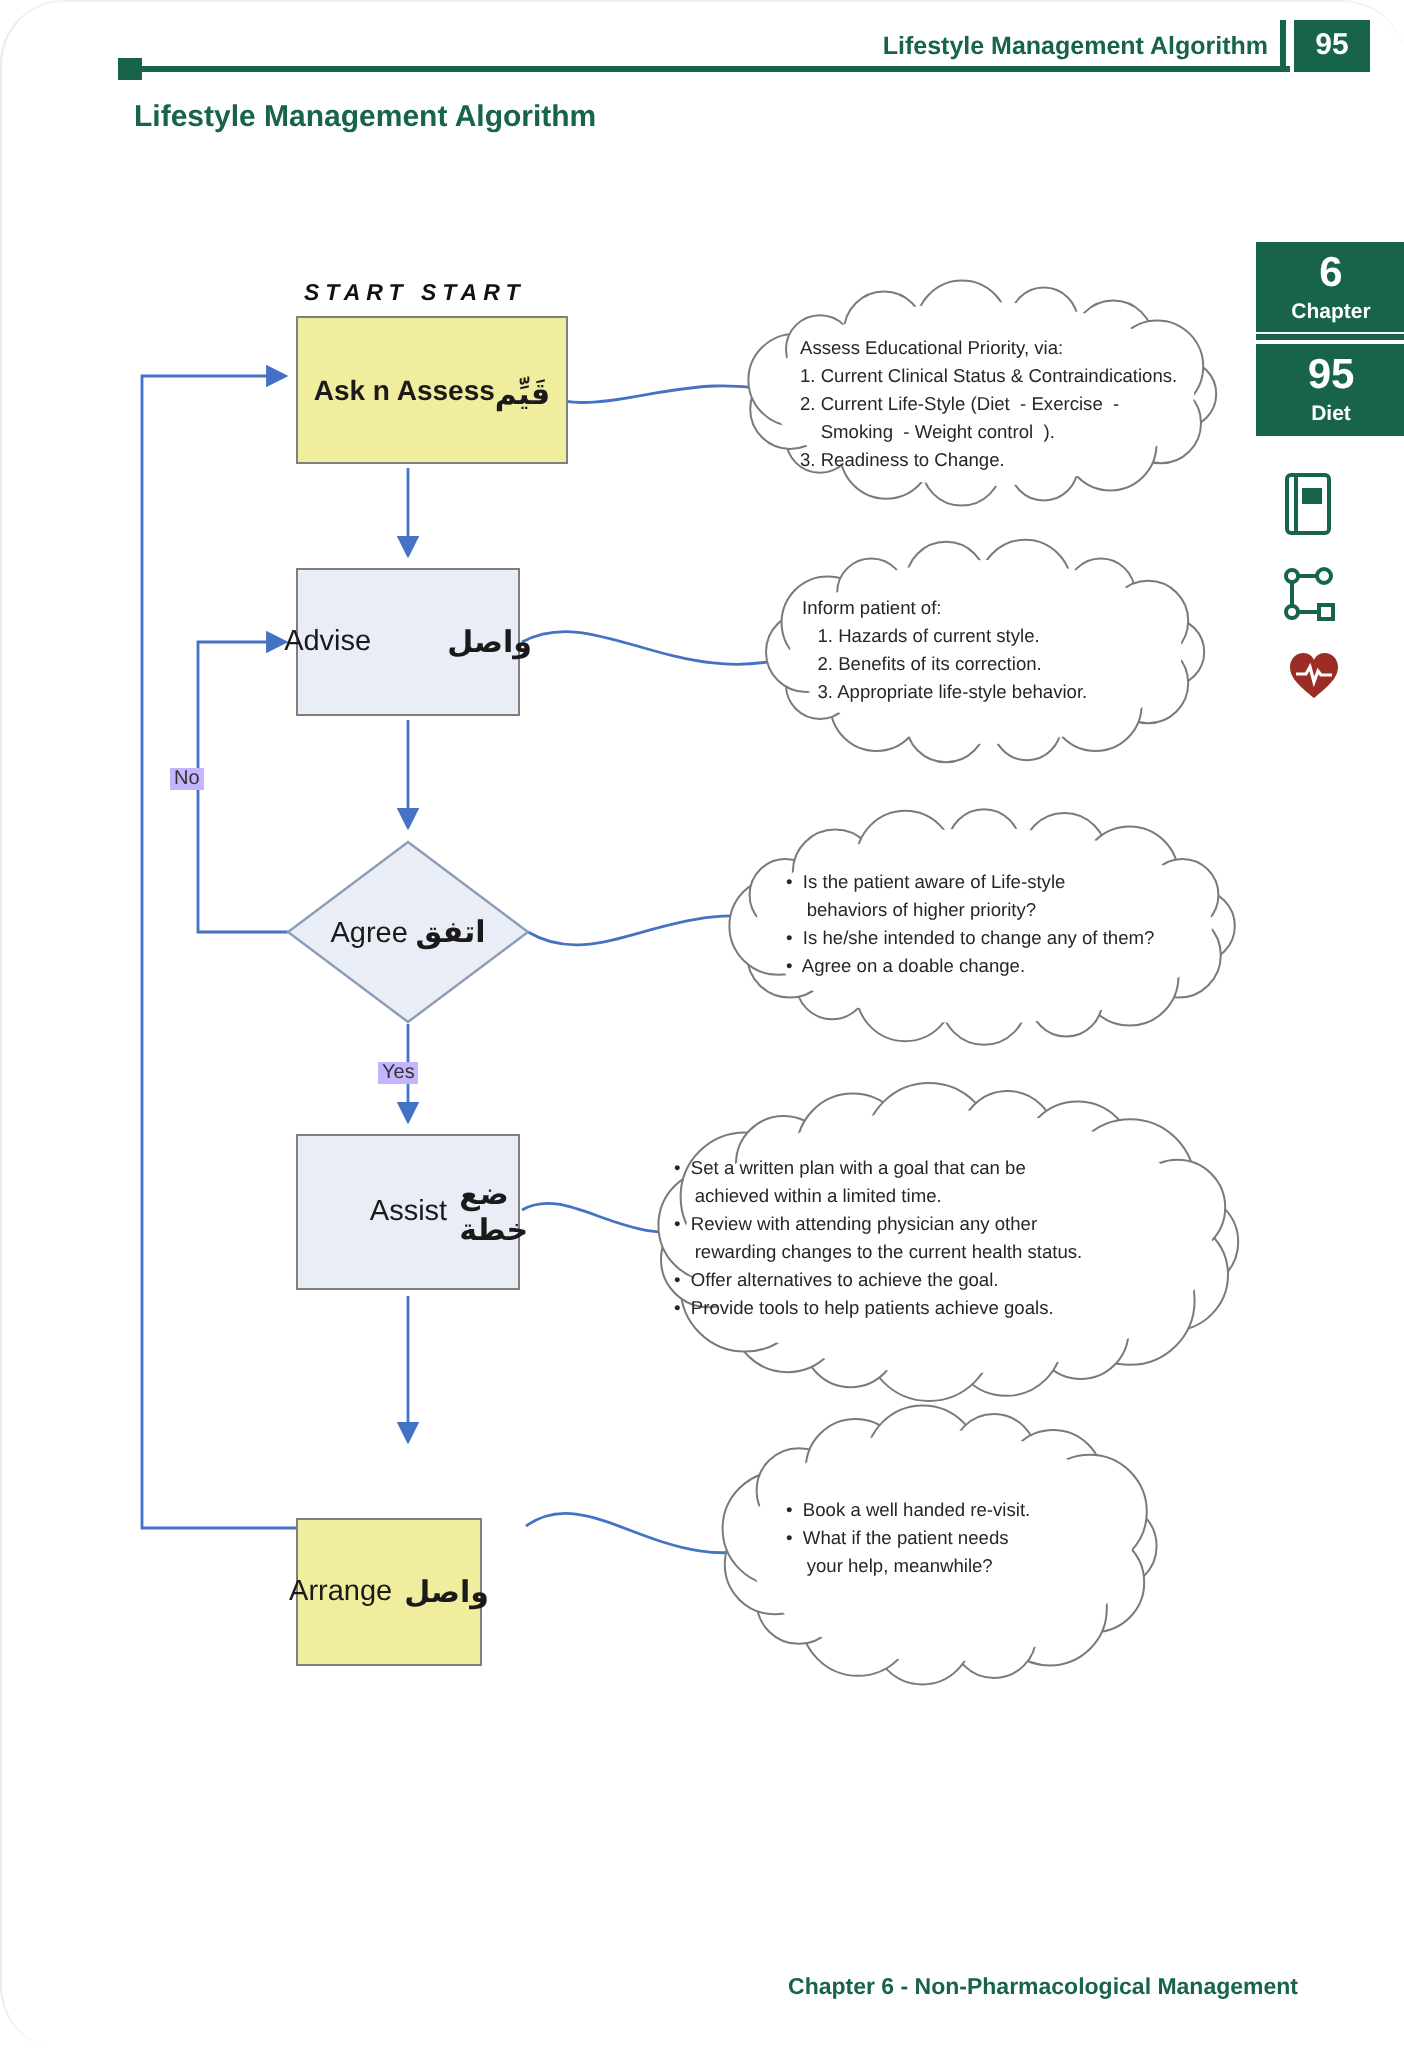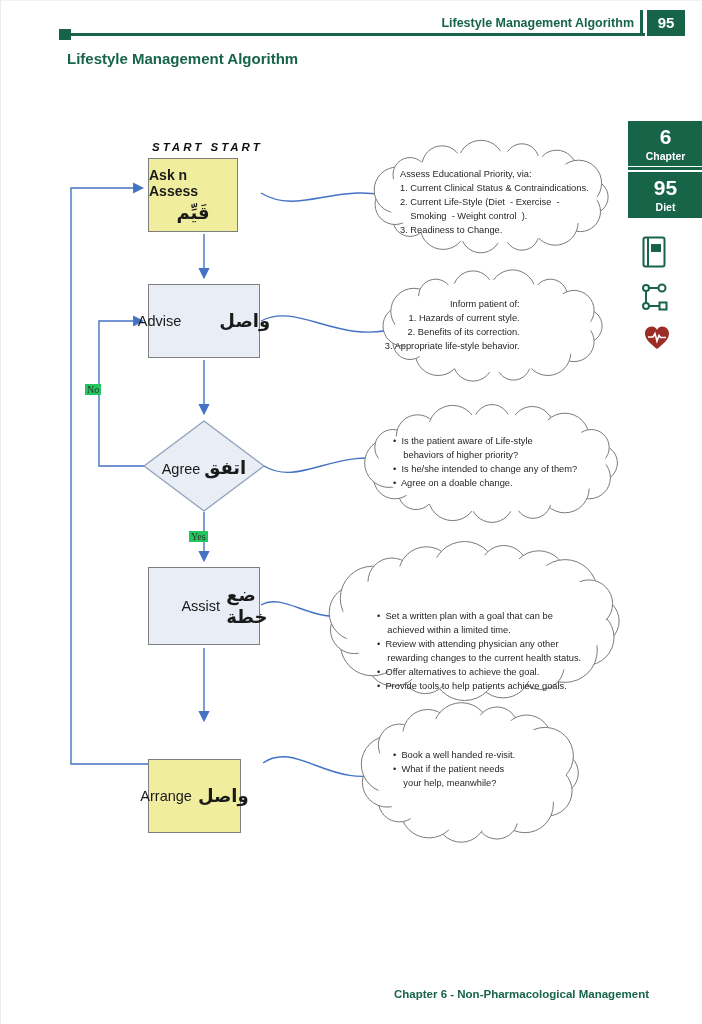--- a/index.html
+++ b/index.html
@@ -1,58 +1,58 @@
 <!DOCTYPE html>
 <html><head>
 <meta charset="utf-8">
 <style>
   html,body{margin:0;padding:0;background:#fff;}
   .page{
     position:relative;width:702px;height:1024px;background:#ffffff;
     font-family:"Liberation Sans","DejaVu Sans",sans-serif;
-    overflow:hidden;border-left:1px solid #ececec;border-top:1px solid #f2f2f2;
+    overflow:hidden;border-left:1px solid #ececec;border-top:1px solid #f2f2f2;border-radius:32px;
   }
   
   .running-head{position:absolute;top:8px;right:18px;height:27px;display:flex;align-items:center;}
   .rh-title{color:#176449;font-weight:bold;font-size:12.5px;margin-right:6px;white-space:nowrap;}
   .rh-vbar{width:3px;height:26px;background:#176449;margin-right:4px;}
   .rh-pagebox{min-width:38px;height:26px;background:#176449;color:#fff;font-weight:bold;font-size:15px;
     display:flex;align-items:center;justify-content:center;}
   .head-rule{position:absolute;left:62px;top:32px;width:582px;height:3px;background:#176449;}
   .head-rule-cap{position:absolute;left:-4px;top:-4px;width:12px;height:11px;background:#176449;display:block;}
   .page-title{position:absolute;left:66px;top:49px;font-size:15px;font-weight:bold;color:#176449;}
   .page-subtitle{position:absolute;left:90px;top:87px;font-size:13.5px;font-weight:bold;color:#1f3864;}
   
   #flow-svg{position:absolute;left:0;top:0;}
   .cloud-bump{fill:#ffffff;stroke:#7a7a7a;stroke-width:1;}
   .cloud-inner{fill:#ffffff;stroke:none;}
   
   .start-here{position:absolute;left:151px;top:140px;font-size:11.5px;font-weight:bold;font-style:italic;
     letter-spacing:3px;color:#111;}
   .node{position:absolute;border:1px solid #7f7f7f;display:flex;align-items:center;justify-content:center;
     color:#1a1a1a;box-sizing:border-box;}
-  .n-ask{left:147px;top:157px;width:90px;height:74px;background:#f1ed9e;flex-direction:column;}
+  .n-ask{left:147px;top:157px;width:136px;height:74px;background:#f1ed9e;flex-direction:row;}
   .n-advise{left:147px;top:283px;width:112px;height:74px;background:#e9edf5;gap:32px;}
   .n-assist{left:147px;top:566px;width:112px;height:78px;background:#e9edf5;padding-left:41px;}
   .n-arrange{left:147px;top:726px;width:93px;height:74px;background:#f1ed9e;margin-top:32px;}
   .node-en-b{font-size:14px;font-weight:bold;}
   .node-en{font-size:14.5px;font-weight:400;}
-  .node-ar{font-size:18px;font-weight:bold;}
+  .node-ar{font-size:15px;font-weight:bold;}
   .node .node-ar.inline{margin-left:6px;font-weight:600;}
   .n-ask .node-ar{margin-top:3px;}
   .diamond-label{position:absolute;left:143px;top:456px;width:120px;text-align:center;font-size:13.5px;color:#1a1a1a;}
-  .branch-label{position:absolute;font-size:10px;color:#333;background:#22c55e;padding:0 2px;font-family:Liberation Serif, serif;}
+  .branch-label{position:absolute;font-size:10px;color:#333;background:#c4b5fd;padding:0 2px;}
   .no-pos{left:84px;top:383px;}
   .yes-pos{left:188px;top:530px;}
   
   .cloud-text{position:absolute;font-size:9.3px;line-height:14px;color:#262626;white-space:pre;}
   .ct1{left:399px;top:166px;}
-  .ct2{left:376px;top:296px;text-align:right;}
+  .ct2{left:400px;top:296px;}
   .ct3{left:392px;top:433px;}
-  .ct4{left:376px;top:576px;margin-top:32px;}
+  .ct4{left:336px;top:576px;}
   .ct5{left:392px;top:747px;}
   
   .side-box{position:absolute;left:627px;width:75px;background:#176449;color:#fff;text-align:center;}
   .sb-chap{top:120px;height:45px;}
   .sb-page{top:171px;height:46px;}
   .side-num{font-size:21px;font-weight:bold;line-height:25px;margin-top:3px;}
   .side-lab{font-size:10.5px;font-weight:bold;line-height:14px;}
   .side-divider{position:absolute;left:627px;top:166px;width:75px;height:3px;background:#176449;}
   .side-icon{position:absolute;}
   .ic-book{left:641px;top:235px;}

